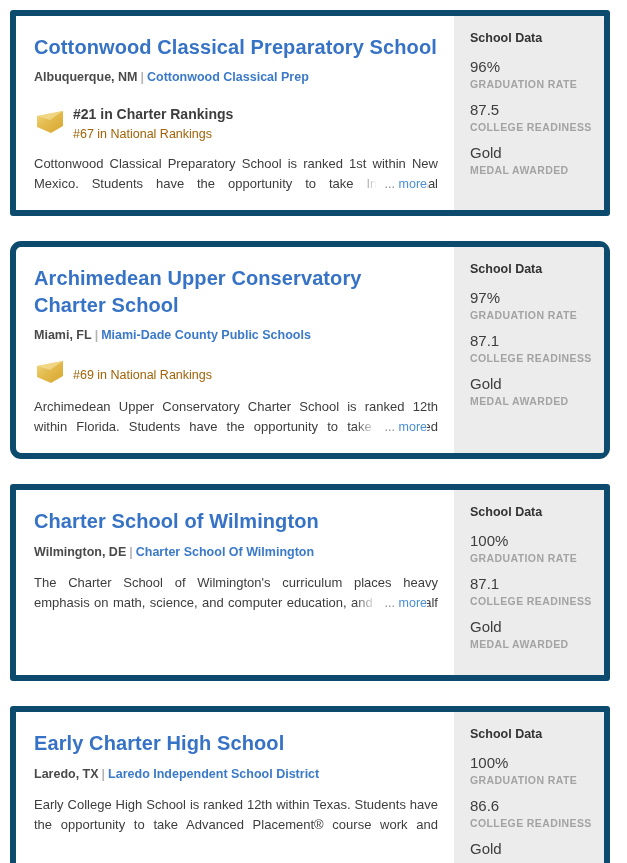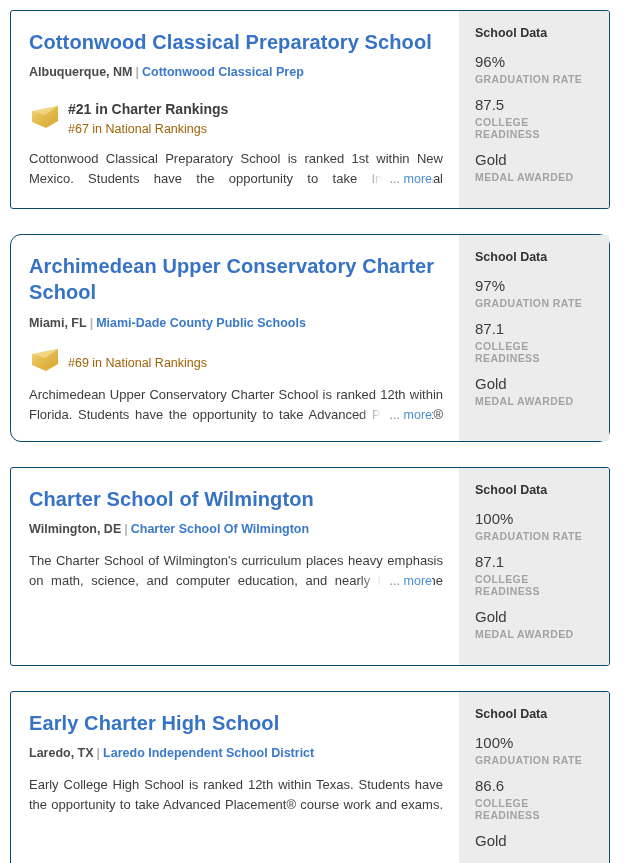--- a/index.html
+++ b/index.html
@@ -7,42 +7,42 @@
     width: 627px;
     font-family: "Liberation Sans", "DejaVu Sans", sans-serif;
     -webkit-font-smoothing: antialiased;
   }
   .page { width: 627px; padding-top: 10px; }
 
   .card {
     box-sizing: border-box;
     width: 600px;
     margin: 0 0 25px 10px;
-    border: 1px solid #0c4a6e;
+    border: 6px solid #0c4a6e;
     border-radius: 3px;
     background: #ffffff;
     display: flex;
     align-items: stretch;
   }
   .card--1 { min-height: 182px; }
   .card--2 { min-height: 208px; border-radius: 11px; }
   .card--3 { min-height: 181px; }
   .card--4 { min-height: 192px; }
 
   .card-main {
     flex: 1 1 auto;
     min-width: 0;
     padding: 14px 16px 16px 18px;
   }
   .card-side {
     flex: 0 0 150px;
     box-sizing: border-box;
     width: 150px;
     background: #ececec;
-    padding: 15px 20px 14px 16px;
+    padding: 15px 6px 14px 16px;
     border-radius: 0 2px 2px 0;
   }
 
   .school-title {
     display: inline-block;
     color: #3672c6;
     font-size: 20px;
     font-weight: bold;
     line-height: 1.32;
     margin: 4px 0 9px;

